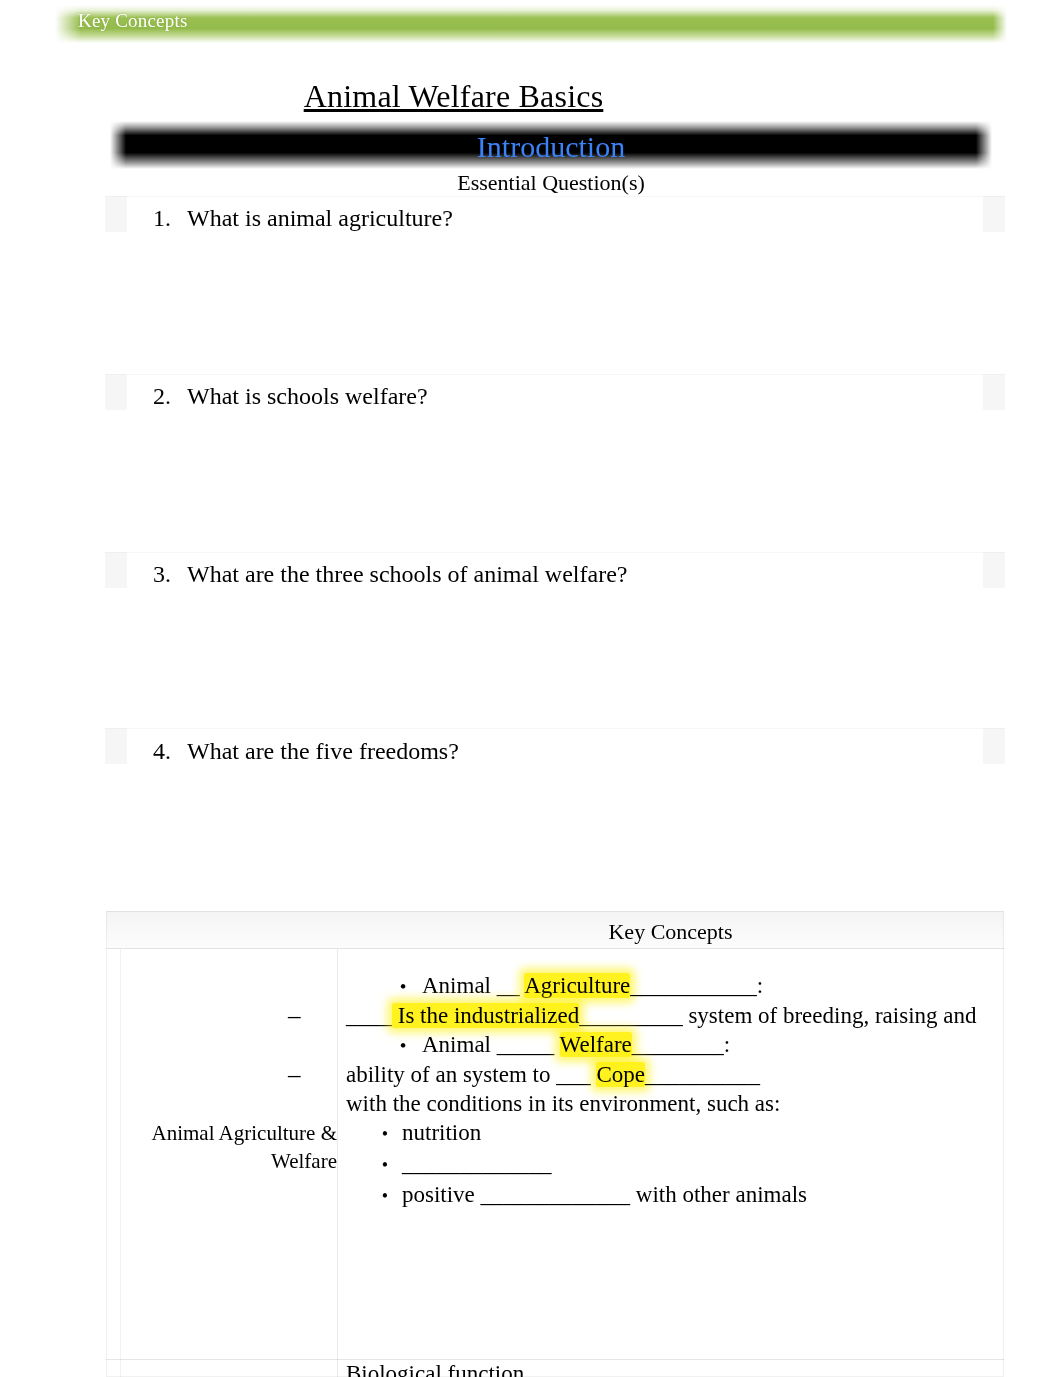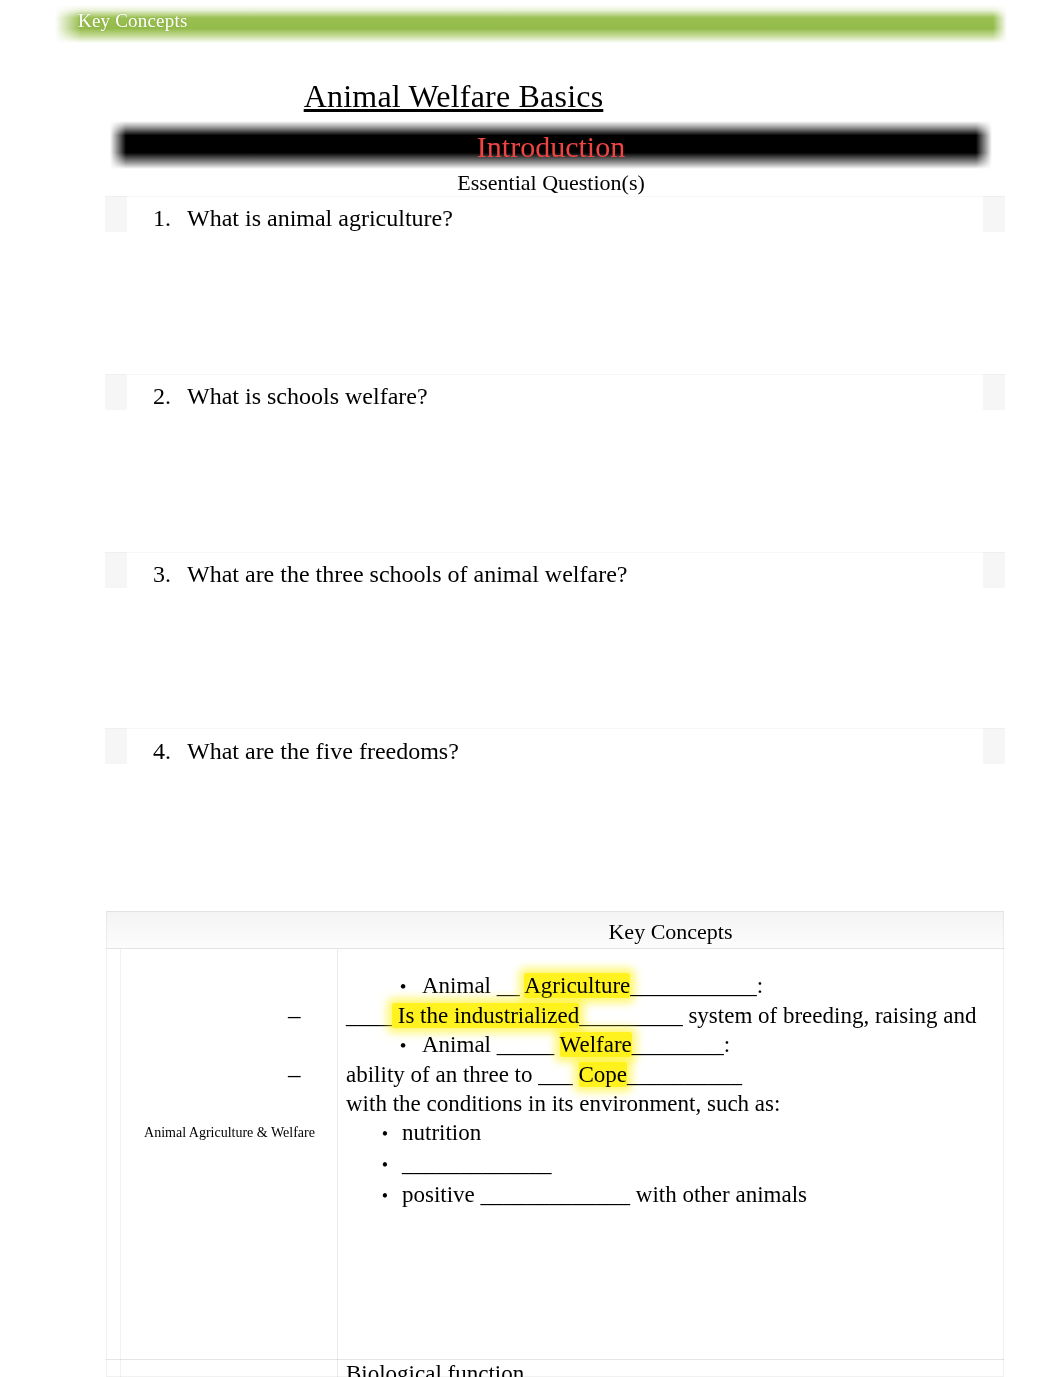--- a/index.html
+++ b/index.html
@@ -78,21 +78,21 @@
     filter: blur(0.7px);
   }
   .section-band-label {
     position: absolute;
     left: 110px;
     top: 130px;
     width: 882px;
     text-align: center;
     font-size: 30px;
     line-height: 34px;
-    color: #ef4444;
+    color: #3b82f6;
   }
 
   
   .eq-title {
     position: absolute;
     left: 110px;
     top: 170px;
     width: 882px;
     text-align: center;
     font-size: 22px;
@@ -189,22 +189,22 @@
     width: 667px;
     text-align: center;
     font-size: 22px;
     line-height: 26px;
   }
   .kc-row-label {
     position: absolute;
     left: 16px;
     top: 208px;
     width: 215px;
-    text-align: center;
-    font-size: 14px;
+    text-align: right;
+    font-size: 21px;
     line-height: 28px;
   }
 
   .kc-body {
     position: absolute;
     left: 240px;
     top: 60px;
     width: 650px;
     font-size: 23px;
     line-height: 29px;
@@ -312,21 +312,21 @@
     <div class="kc-line">
       <span class="dash-marker">–</span><span>____</span><span class="hl"> Is the industrialized</span><span>_________</span><span> system of breeding, raising and </span>
     </div>
 
 
     <div class="kc-line lvl1">
       <span class="bullet-dot">•</span><span>Animal _____ </span><span class="hl">Welfare</span><span>________</span><span>:</span>
     </div>
 
     <div class="kc-line">
-      <span class="dash-marker">–</span><span>ability of an three to ___ </span><span class="hl"> Cope</span><span>__________</span>
+      <span class="dash-marker">–</span><span>ability of an system to ___ </span><span class="hl"> Cope</span><span>__________</span>
     </div>
     <div class="kc-line">
       <span>with the conditions in its environment, such as:</span>
     </div>
 
     <div class="kc-line lvl2">
       <span class="sub-bul">•</span><span>nutrition</span>
     </div>
     <div class="kc-line lvl2">
       <span class="sub-bul">•</span><span>_____________</span>

